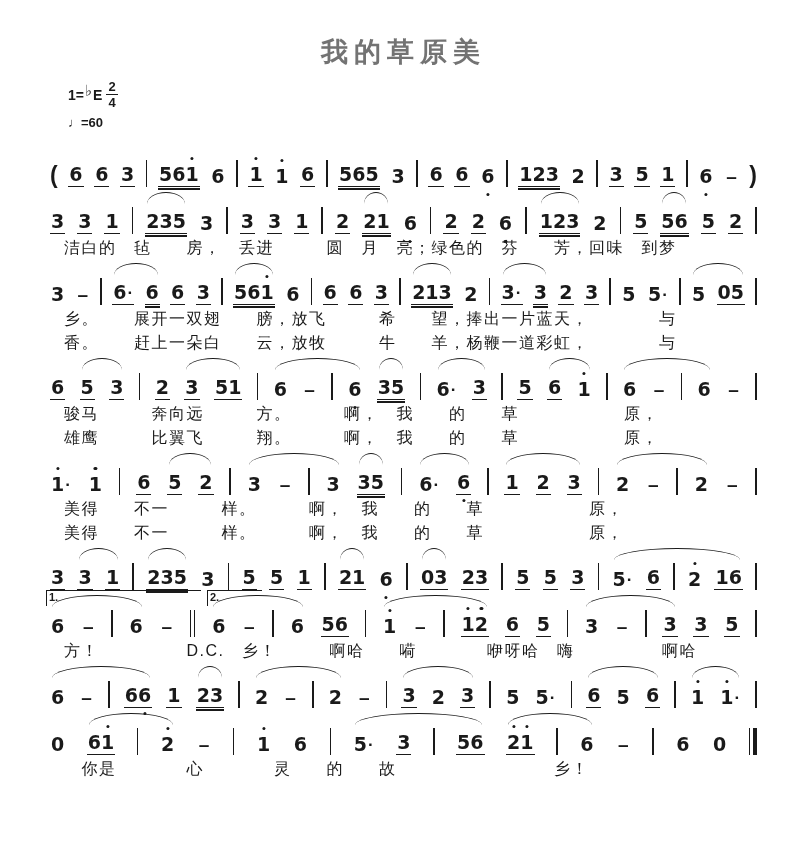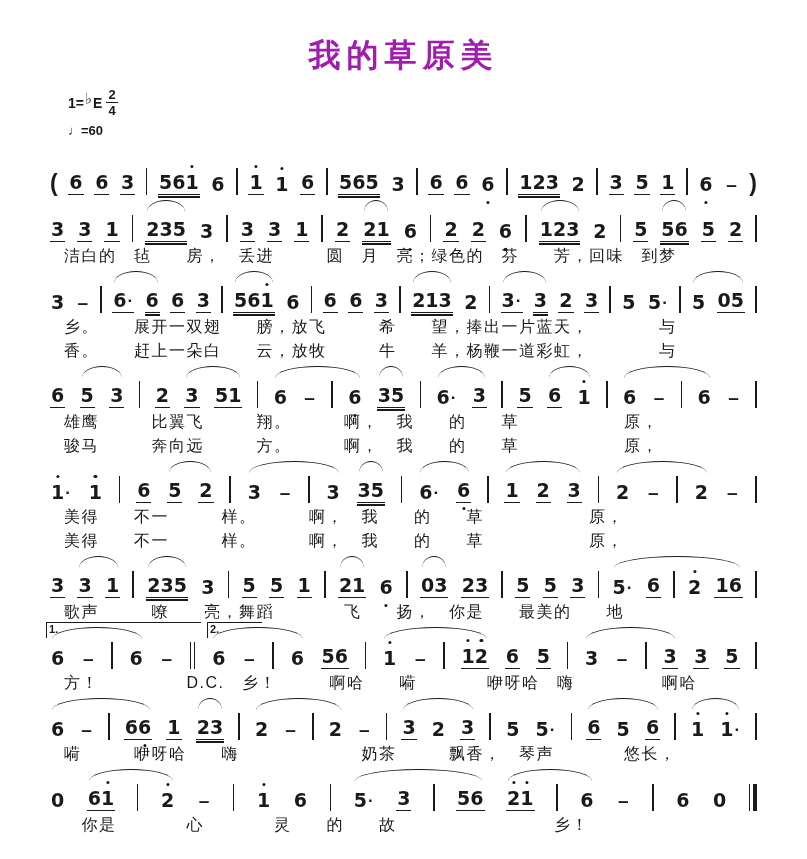--- a/index.html
+++ b/index.html
@@ -2,22 +2,22 @@
 <html><head>
 <meta charset="utf-8">
 <style>
   html,body{margin:0;padding:0;background:#e8e8e8;}
   .page{
     width:807px;height:859px;background:#ffffff;margin:0 auto;position:relative;
     font-family:"Liberation Sans","DejaVu Sans",sans-serif;color:#1a1a1a;overflow:hidden;
   }
   .inner{padding:34px 50px 0 50px;}
   .title{
-    text-align:center;font-size:32px;font-weight:bold;letter-spacing:6px;
-    color:#a21caf;margin:0 0 10px 0;
+    text-align:center;font-size:27px;font-weight:bold;letter-spacing:6px;
+    color:#737373;margin:0 0 10px 0;
   }
   .hrow{display:flex;justify-content:space-between;align-items:flex-start;height:58px;}
   .keyblock{font-size:14px;font-weight:bold;padding-left:18px;}
   .keyline{display:flex;align-items:center;gap:1px;}
   .flat{font-size:15px;position:relative;top:-4px;}
   .frac{display:inline-flex;flex-direction:column;align-items:center;line-height:1;margin-left:3px;font-size:13px;}
   .frac .num{border-bottom:1.4px solid #1a1a1a;padding:0 2px 1px 2px;}
   .frac .den{padding-top:1px;}
   .tempo{margin-top:6px;font-size:13px;}
   .credits{color:#cf1010;font-size:14px;text-align:left;line-height:1.65;padding-right:6px;}
@@ -387,22 +387,22 @@
             <span class="dash">–</span>
             <span class="bar"></span>
             <div class="arc" style="left: 32px; width: 40px;"></div>
             <div class="arc" style="left: 136px; width: 54px;"></div>
             <div class="arc" style="left: 225px; width: 85px;"></div>
             <div class="arc" style="left: 329px; width: 24px;"></div>
             <div class="arc" style="left: 388px; width: 47px;"></div>
             <div class="arc" style="left: 499px; width: 41px;"></div>
             <div class="arc" style="left: 574px; width: 86px;"></div>
           </div>
+          <div class="lyr">骏马　　　奔向远　　　方。　　　啊，　我　　的　　草　　　　　　原，</div>
           <div class="lyr">雄鹰　　　比翼飞　　　翔。　　　啊，　我　　的　　草　　　　　　原，</div>
-          <div class="lyr">骏马　　　奔向远　　　方。　　　啊，　我　　的　　草　　　　　　原，</div>
         </div>
         <div class="system">
           <div class="mrow">
             <span class="note">
               <span class="sn">1<span class="od top"></span></span>
               <span class="aug">·</span>
             </span>
             <span class="note">
               <span class="sn">1<span class="od top"></span></span>
             </span>
@@ -541,21 +541,20 @@
               <span class="sn">1</span>
               <span class="sn">6</span>
             </span>
             <span class="bar"></span>
             <div class="arc" style="left: 29px; width: 39px;"></div>
             <div class="arc" style="left: 98px; width: 38px;"></div>
             <div class="arc" style="left: 290px; width: 24px;"></div>
             <div class="arc" style="left: 372px; width: 24px;"></div>
             <div class="arc" style="left: 564px; width: 126px;"></div>
           </div>
-          <div class="lyr">歌声　　　嘹　　亮，舞蹈　　　　飞　　扬，　你是　　最美的　　地</div>
         </div>
         <div class="system">
           <div class="mrow">
             <span class="note">
               <span class="sn">6</span>
             </span>
             <span class="dash">–</span>
             <span class="bar"></span>
             <span class="note">
               <span class="sn">6</span>
@@ -687,21 +686,20 @@
               <span class="aug">·</span>
             </span>
             <span class="bar"></span>
             <div class="arc" style="left: 2px; width: 98px;"></div>
             <div class="arc" style="left: 148px; width: 24px;"></div>
             <div class="arc" style="left: 206px; width: 85px;"></div>
             <div class="arc" style="left: 353px; width: 70px;"></div>
             <div class="arc" style="left: 538px; width: 70px;"></div>
             <div class="arc" style="left: 642px; width: 47px;"></div>
           </div>
-          <div class="lyr">嗬　　　咿呀哈　　嗨　　　　　　　奶茶　　　飘香，　琴声　　　　悠长，</div>
         </div>
         <div class="system">
           <div class="mrow">
             <span class="note">
               <span class="sn">0</span>
             </span>
             <span class="note u1">
               <span class="sn">6</span>
               <span class="sn">1<span class="od top"></span></span>
             </span>

